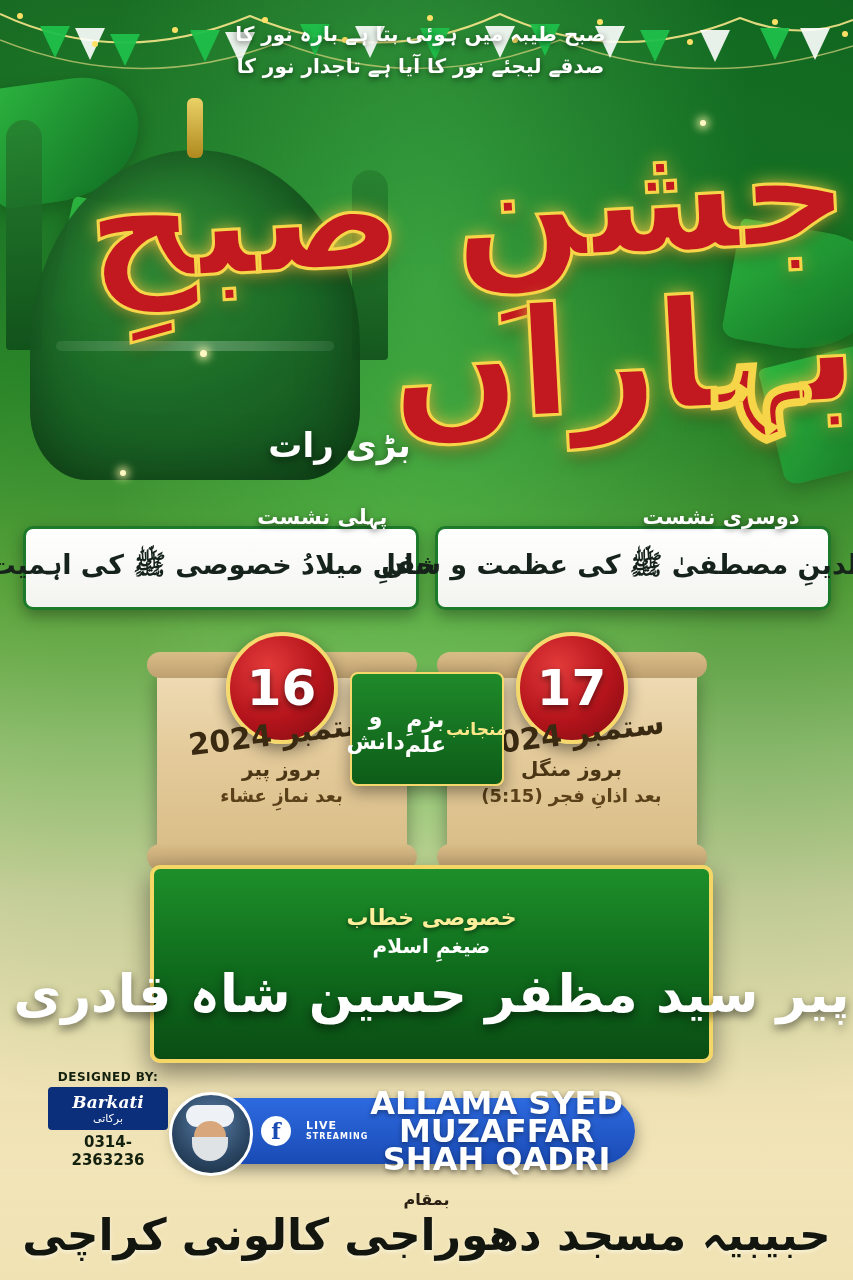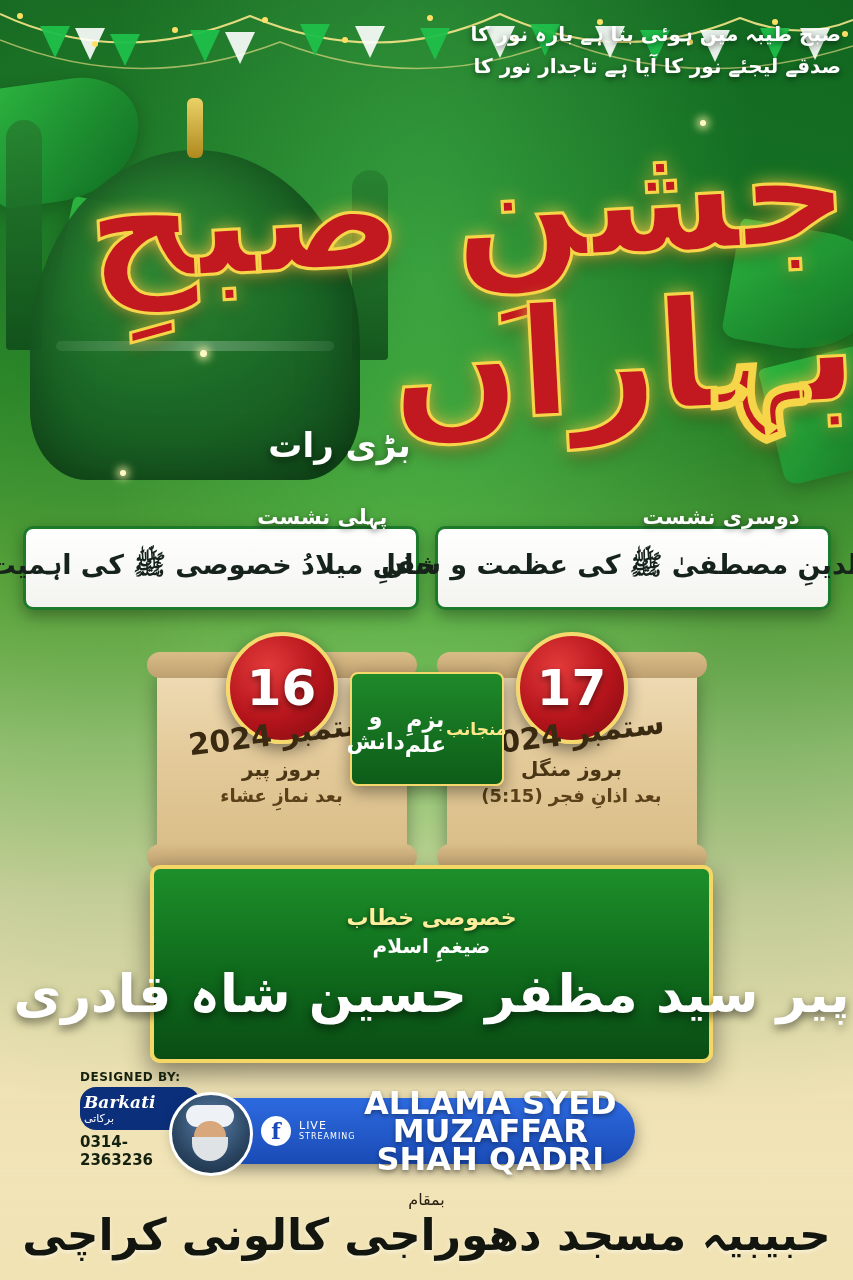--- a/index.html
+++ b/index.html
@@ -55,21 +55,21 @@
     transform:rotate(-8deg);
     box-shadow:0 6px 20px rgba(0,0,0,.25);
   }
 
   
   .sparkle{position:absolute;border-radius:50%;background:#fff8c4;box-shadow:0 0 8px 3px rgba(255,245,170,.85);}
 
   
   .couplet{
     position:absolute;top:18px;left:0;width:841px;
-    text-align:right;direction:rtl;
+    text-align:center;direction:rtl;
     color:#ffffff;
     font-family:"DejaVu Sans", sans-serif;
     font-size:20px;line-height:32px;font-weight:bold;
     text-shadow:0 2px 6px rgba(0,0,0,.55);
   }
   .couplet div{margin:0 auto;}
 
   
   .title-wrap{
     position:absolute;top:110px;left:0;width:853px;height:360px;
@@ -182,25 +182,25 @@
   .sp-sub{font-size:20px;font-weight:bold;color:#ffffff;margin-top:4px;}
   .sp-name{
     font-size:52px;font-weight:bold;color:#ffffff;margin-top:6px;
     text-shadow:0 4px 10px rgba(0,0,0,.55);
     white-space:nowrap;
   }
 
   
   .designer{
     position:absolute;left:48px;top:1070px;width:120px;
-    color:#14210f;margin-left:32px;
+    text-align:center;color:#14210f;
   }
   .designer .dlabel{font-size:12px;font-weight:bold;letter-spacing:.5px;}
   .designer .dbox{
-    margin-top:3px;background:#0b2f7a;border-radius:16px;padding:5px 4px;color:#fff;
+    margin-top:3px;background:#0b2f7a;border-radius:4px;padding:5px 4px;color:#fff;
   }
   .designer .dname{font-size:17px;font-family:"DejaVu Serif", serif;font-style:italic;font-weight:bold;}
   .designer .dar{font-size:11px;}
   .designer .dphone{font-size:15px;font-weight:bold;margin-top:3px;color:#14210f;}
 
   
   .livebar{
     position:absolute;left:175px;top:1098px;width:460px;height:66px;
     background:linear-gradient(180deg,#2d6ae0 0%,#1a4bb5 100%);
     border-radius:34px;
@@ -225,36 +225,36 @@
     background:#dfe3e6;
   }
   .fb{
     width:30px;height:30px;border-radius:50%;
     background:#ffffff;color:#1a4bb5;
     display:flex;align-items:center;justify-content:center;
     font-size:22px;font-weight:bold;font-family:"DejaVu Serif",serif;
     margin-left:86px;flex:none;
   }
   .live-word{
-    color:#ffffff;font-size:11px;font-weight:normal;letter-spacing:1px;
-    margin-left:8px;line-height:11px;
+    color:#ffffff;font-size:11px;font-weight:bold;letter-spacing:1px;
+    margin-left:15px;line-height:11px;
   }
   .live-names{
     flex:1;text-align:center;color:#ffffff;font-weight:bold;
     font-size:32px;line-height:28px;padding-right:10px;
     text-shadow:0 2px 5px rgba(0,0,0,.4);
   }
 
   
   .footer{
     position:absolute;left:0;bottom:0;width:853px;height:110px;
     display:flex;flex-direction:column;align-items:center;justify-content:center;
     direction:rtl;
   }
-  .f-top{font-size:16px;font-weight:normal;color:#2a2114;margin-bottom:0;}
+  .f-top{font-size:16px;font-weight:bold;color:#2a2114;margin-bottom:0;}
   .f-main{font-size:44px;font-weight:bold;color:#12160f;text-shadow:0 2px 4px rgba(255,255,255,.5);white-space:nowrap;}
 
   .sand{
     position:absolute;left:0;bottom:0;width:853px;height:180px;
     background:linear-gradient(180deg,rgba(241,228,184,0) 0%, rgba(241,228,184,.85) 40%, #f0e2b2 100%);
   }
 </style>
 </head>
 <body>
 

